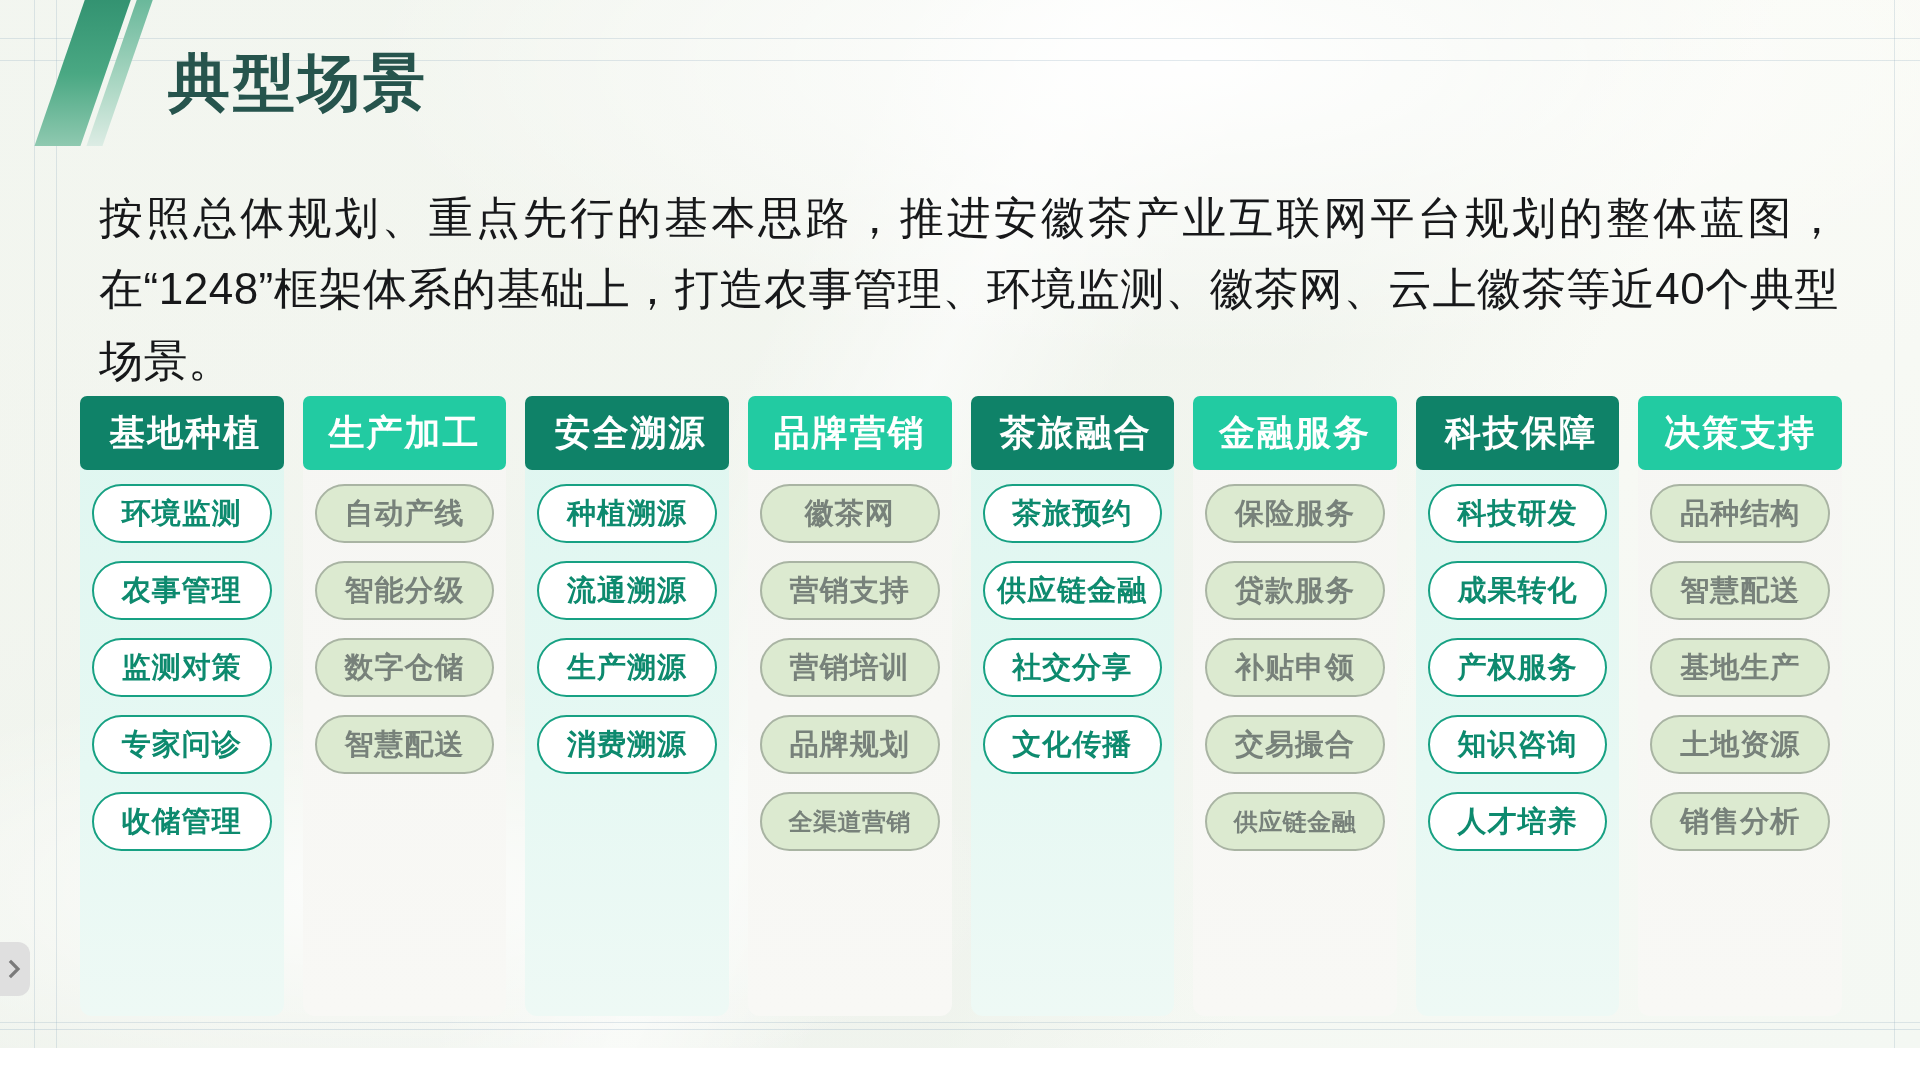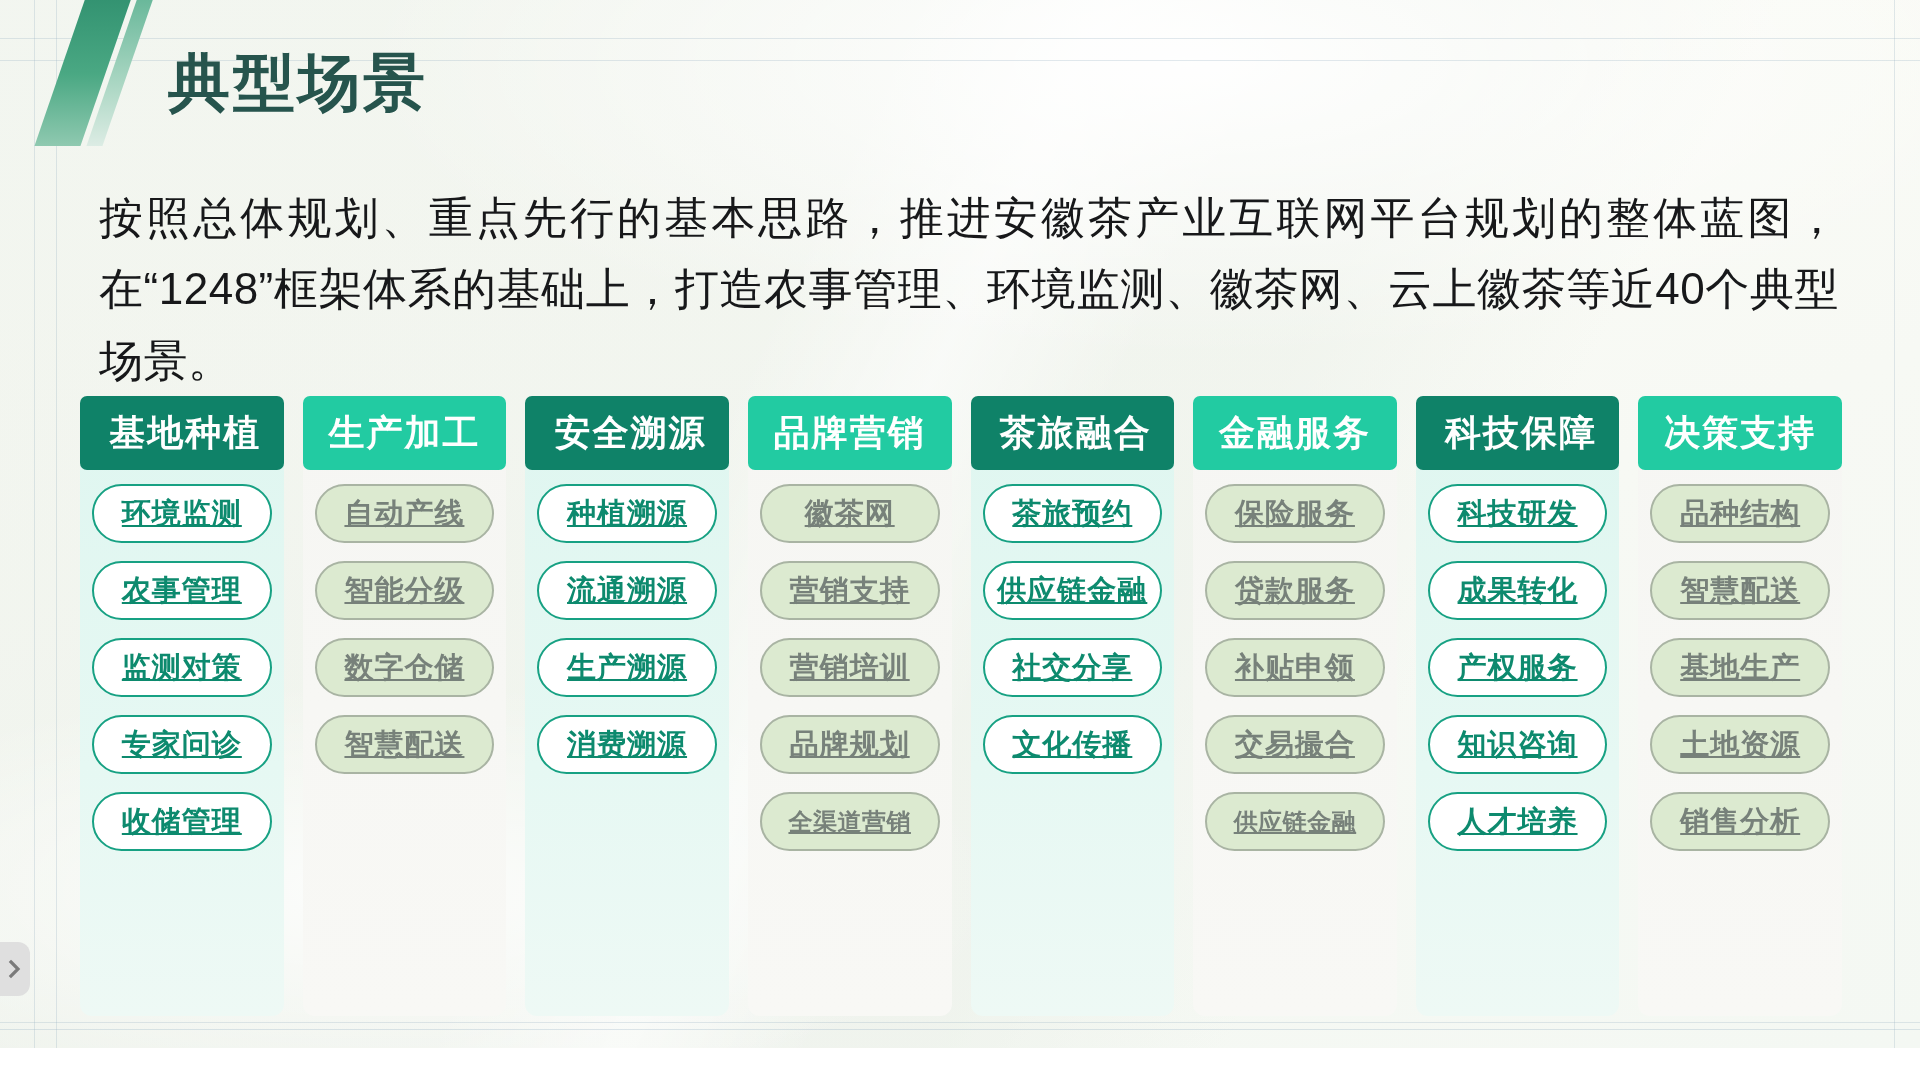--- a/index.html
+++ b/index.html
@@ -87,21 +87,20 @@
   .col.active   .col-head { background: #0f8268; padding-left: 7px; }
   .col.inactive .col-head { background: #22cba2; }
 
   .col-body { display: flex; flex-direction: column; gap: 18px; padding: 0 12px; }
 
   .pill {
     height: 59px; border-radius: 30px;
     display: flex; align-items: center; justify-content: center;
     font-size: 29px; font-weight: 700; letter-spacing: 1px;
     white-space: nowrap;
-    text-decoration: underline;
   }
   .pill.len5 { font-size: 24px; letter-spacing: .5px; }
   .col.active .pill {
     background: #ffffff; border: 2px solid #17a183; color: #0d8a6e;
   }
   .col.inactive .pill {
     background: #dcead0; border: 2px solid #a9b4a3; color: #77817a; font-weight: 700;
   }
 
   

